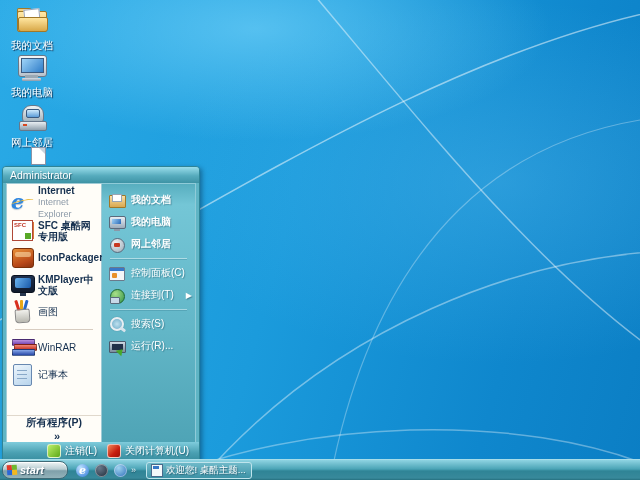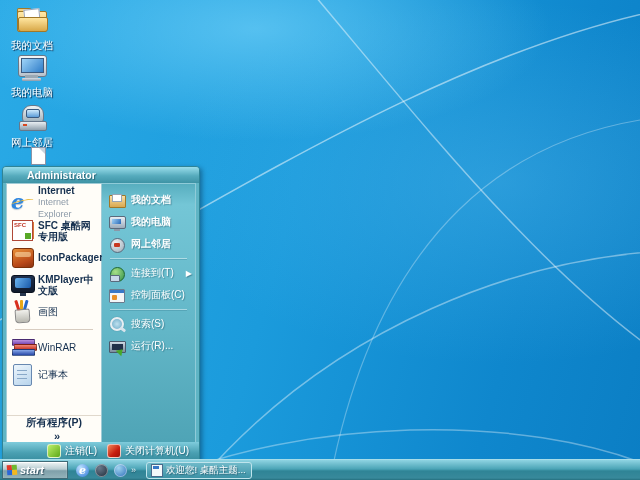--- a/index.html
+++ b/index.html
@@ -36,21 +36,21 @@
   
   .ic-file{position:absolute;left:31px;top:147px;width:13px;height:16px;background:#fff;border:1px solid #8a94a8;z-index:1;}
   .ic-file:before{content:"";position:absolute;right:0;top:0;border:3px solid #c8d2dc;border-left-color:transparent;border-bottom-color:transparent;}
 
   
   #startmenu{position:absolute;left:2px;top:166px;width:196px;height:293px;z-index:5;
     border:1px solid #2f8496;border-radius:4px 4px 0 0;box-shadow:2px 2px 5px rgba(0,20,40,.4);
     background:#5fb5c5;display:flex;flex-direction:column;}
   #sm-head{height:16px;flex:0 0 16px;border-radius:3px 3px 0 0;
     background:linear-gradient(#9adeeb,#56abbd 55%,#3e93a5);
-    color:#fff;font-weight:bold;font-size:10.5px;line-height:16px;padding-left:24px;
+    color:#fff;font-weight:normal;font-size:10.5px;line-height:16px;padding-left:7px;
     text-shadow:1px 1px 1px rgba(0,40,60,.5);}
   #sm-body{flex:1 1 auto;display:flex;margin:0 3px;}
   #sm-left{width:94px;background:#fffdf8;border:1px solid #9fcbd6;border-bottom:none;display:flex;flex-direction:column;padding:3px 0 0;}
   .litem{display:flex;align-items:center;height:27px;padding:0 2px 0 4px;cursor:default;}
   .litem .lico{width:23px;height:23px;flex:0 0 23px;margin-right:4px;position:relative;}
   .litem .ltxt{font-size:10px;color:#16304f;line-height:11px;}
   .litem .ltxt b{font-size:10px;text-align:center;}
   .litem .sub{font-size:9px;color:#8d9aa8;}
   .lsep{height:1px;background:#d8ccc0;margin:4px 8px;}
   #allprog{margin-top:auto;height:26px;display:flex;align-items:center;justify-content:center;border-top:1px solid #e0d8cc;font-size:10.5px;font-weight:bold;color:#16304f;cursor:default;flex-direction:column;}
@@ -110,21 +110,21 @@
   .r-srch{position:absolute;left:1px;top:0;width:10px;height:10px;border:2px solid #e8eef2;border-radius:50%;background:radial-gradient(circle,#bfe0ee,#6aaac8);box-shadow:0 0 1px rgba(0,40,60,.5);}
   .r-srch:after{content:"";position:absolute;left:8px;top:9px;width:6px;height:2.5px;background:#d8e4ec;transform:rotate(38deg);border-radius:1px;}
   .r-run{position:absolute;left:0;top:2px;width:15px;height:10px;background:linear-gradient(#cdd8e2,#7a8c9c);border:1px solid #4a5a6c;border-radius:1px;}
   .r-run:before{content:"";position:absolute;left:2px;top:2px;width:11px;height:6px;background:#203048;}
   .r-run:after{content:"";position:absolute;right:-2px;bottom:-2px;width:0;height:0;border:4px solid transparent;border-left:6px solid #48a828;transform:rotate(-45deg);}
 
   
   #taskbar{position:absolute;left:0;bottom:0;width:640px;height:20px;z-index:6;
     background:linear-gradient(#8fd4e2 0%,#4ba4b6 45%,#2f8496 55%,#38899b 90%,#25707f 100%);
     border-top:1px solid #a8dde8;display:flex;align-items:center;}
-  #startbtn{margin-left:2px;width:56px;height:16px;border-radius:0;flex:0 0 auto;
+  #startbtn{margin-left:2px;width:56px;height:16px;border-radius:8px;flex:0 0 auto;
     background:linear-gradient(#eef4f4,#b8cdd2 45%,#7fa0aa 55%,#93b2ba);
     border:1px solid #3f6a76;box-shadow:inset 0 1px 1px #fff;display:flex;align-items:center;gap:3px;padding:0 4px;cursor:default;}
   #startbtn .flag{width:10px;height:10px;display:grid;grid-template-columns:5px 5px;grid-template-rows:5px 5px;transform:rotate(-4deg);}
   #startbtn .flag i:nth-child(1){background:#e23a2a;}#startbtn .flag i:nth-child(2){background:#6fb82f;}
   #startbtn .flag i:nth-child(3){background:#2a66d8;}#startbtn .flag i:nth-child(4){background:#f2b820;}
   #startbtn .stxt{color:#fff;font-size:11px;font-weight:bold;font-style:italic;text-shadow:1px 1px 1px rgba(0,30,50,.6);}
   #qlaunch{display:flex;align-items:center;gap:6px;margin-left:8px;flex:0 0 auto;}
   .ql{width:13px;height:13px;border-radius:50%;cursor:default;}
   .ql.ie{background:radial-gradient(circle at 35% 30%,#bfe2ff,#2e78d8);color:#fff;font-family:"DejaVu Serif",serif;font-style:italic;font-weight:bold;font-size:11px;line-height:13px;text-align:center;}
   .ql.km{background:radial-gradient(circle at 35% 30%,#6a7a8c,#1a2634);box-shadow:inset 0 0 0 1px rgba(255,255,255,.4);}
@@ -274,30 +274,30 @@
         </div>
         <div class="ritem b">
           <span class="rico">
               <i class="r-net"></i>
             </span>
           <span>网上邻居</span>
         </div>
         <div class="rsep"></div>
         <div class="ritem">
           <span class="rico">
+              <i class="r-ctrl"></i>
+            </span>
+          <span>控制面板(C)</span>
+        </div>
+        <div class="ritem">
+          <span class="rico">
               <i class="r-conn"></i>
             </span>
           <span>连接到(T)</span>
           <span class="arr">▶</span>
-        </div>
-        <div class="ritem">
-          <span class="rico">
-              <i class="r-ctrl"></i>
-            </span>
-          <span>控制面板(C)</span>
         </div>
         <div class="rsep"></div>
         <div class="ritem">
           <span class="rico">
               <i class="r-srch"></i>
             </span>
           <span>搜索(S)</span>
         </div>
         <div class="ritem">
           <span class="rico">

